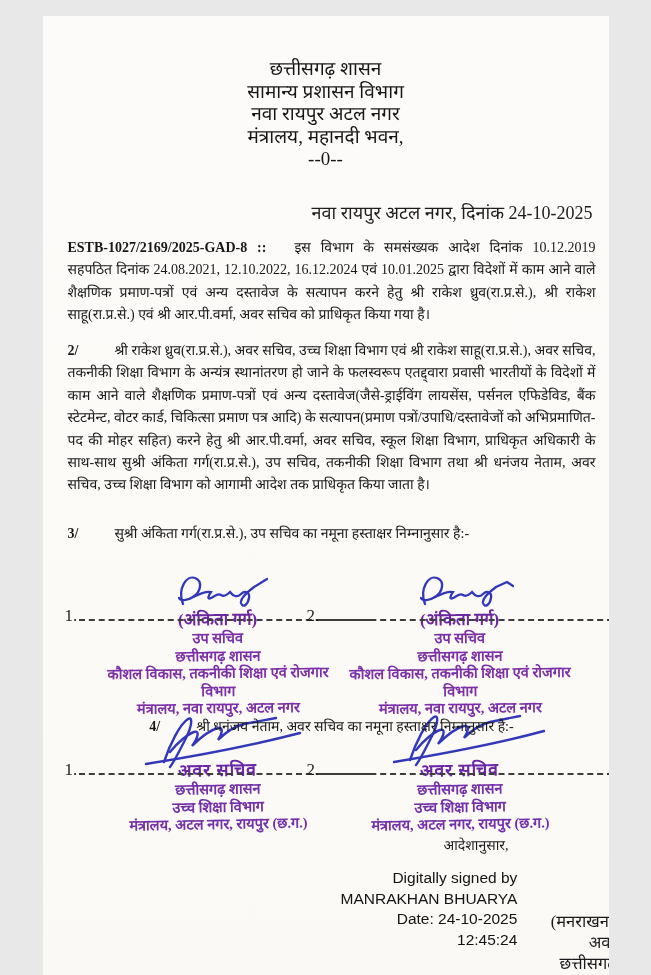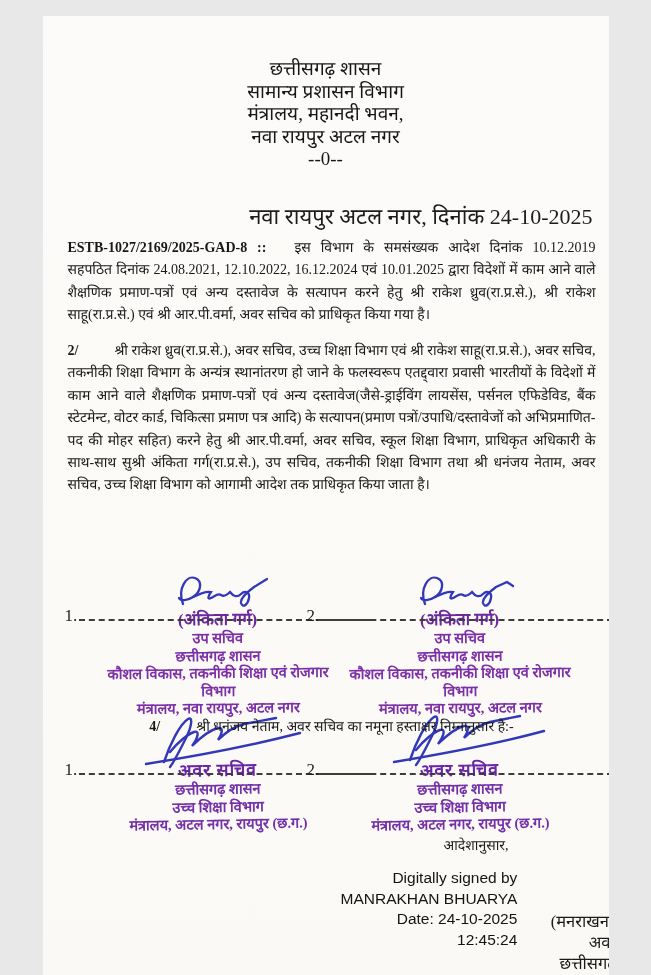--- a/index.html
+++ b/index.html
@@ -7,21 +7,21 @@
     position:relative;width:566px;height:975px;margin:16px auto;
     background:linear-gradient(180deg,#fcfbf9 0%,#fbfaf7 60%,#faf9f6 100%);
     overflow:hidden;color:#1c1c1c;
     font-family:"Liberation Serif","DejaVu Serif",serif;
   }
   
   .header{position:absolute;top:42px;left:0;width:100%;text-align:center;
           font-size:19px;line-height:22.5px;color:#161616;}
   .header .hline{white-space:nowrap;}
   
-  .dateline{position:absolute;top:184px;right:16px;font-size:22px;white-space:nowrap;}
+  .dateline{position:absolute;top:184px;right:16px;font-size:18px;white-space:nowrap;}
   
   .para{position:absolute;left:25px;right:13px;text-align:justify;
         font-size:14px;line-height:22.4px;color:#181818;}
   .p1{top:221px;}
   .p2{top:324px;}
   .p3{top:507px;left:25px;right:13px;text-align:left;}
   .p4{top:700px;z-index:6;text-align:center;}
   .pnum{font-weight:bold;}
   .tab{display:inline-block;width:28px;}
   .tab-sm{display:inline-block;width:36px;}
@@ -61,31 +61,32 @@
   .signatory div{white-space:nowrap;}
 </style>
 </head>
 <body>
 
 <div class="page">
 
   <div class="header">
     <div class="hline">छत्तीसगढ़ शासन</div>
     <div class="hline">सामान्य प्रशासन विभाग</div>
+    <div class="hline">नवा रायपुर अटल नगर</div>
     <div class="hline">मंत्रालय, महानदी भवन,</div>
-    <div class="hline">नवा रायपुर अटल नगर</div>
     <div class="hline">--0--</div>
   </div>
 
   <div class="dateline">नवा रायपुर अटल नगर, दिनांक 24-10-2025</div>
 
   <div class="para p1"><span class="pnum">ESTB-1027/2169/2025-GAD-8 ::</span><span class="tab"></span><span>इस विभाग के समसंख्यक आदेश दिनांक 10.12.2019 सहपठित दिनांक 24.08.2021, 12.10.2022, 16.12.2024 एवं 10.01.2025 द्वारा विदेशों में काम आने वाले शैक्षणिक प्रमाण-पत्रों एवं अन्य दस्तावेज के सत्यापन करने हेतु श्री राकेश ध्रुव(रा.प्र.से.), श्री राकेश साहू(रा.प्र.से.) एवं श्री आर.पी.वर्मा, अवर सचिव को प्राधिकृत किया गया है।</span></div>
 
   <div class="para p2"><span class="pnum">2/</span><span class="tab-sm"></span><span>श्री राकेश ध्रुव(रा.प्र.से.), अवर सचिव, उच्च शिक्षा विभाग एवं श्री राकेश साहू(रा.प्र.से.), अवर सचिव, तकनीकी शिक्षा विभाग के अन्यंत्र स्थानांतरण हो जाने के फलस्वरूप एतद्द्वारा प्रवासी भारतीयों के विदेशों में काम आने वाले शैक्षणिक प्रमाण-पत्रों एवं अन्य दस्तावेज(जैसे-ड्राईविंग लायसेंस, पर्सनल एफिडेविड, बैंक स्टेटमेन्ट, वोटर कार्ड, चिकित्सा प्रमाण पत्र आदि) के सत्यापन(प्रमाण पत्रों/उपाधि/दस्तावेजों को अभिप्रमाणित-पद की मोहर सहित) करने हेतु श्री आर.पी.वर्मा, अवर सचिव, स्कूल शिक्षा विभाग, प्राधिकृत अधिकारी के साथ-साथ सुश्री अंकिता गर्ग(रा.प्र.से.), उप सचिव, तकनीकी शिक्षा विभाग तथा श्री धनंजय नेताम, अवर सचिव, उच्च शिक्षा विभाग को आगामी आदेश तक प्राधिकृत किया जाता है।</span></div>
 
+  <div class="para p3"><span class="pnum">3/</span><span class="tab-sm"></span><span>सुश्री अंकिता गर्ग(रा.प्र.से.), उप सचिव का नमूना हस्ताक्षर निम्नानुसार है:-</span></div>
 
   <div class="specrow spec1">
 
     <div class="scol c1">
       <div class="sigwrap">
         <svg width="130" height="46" viewBox="0 0 130 46">
           <g fill="none" stroke="#3238b8" stroke-width="2.3" stroke-linecap="round">
             <path d="M30 34 C24 18 34 5 42 8 C50 11 48 22 40 27 C34 31 28 31 26 28"></path>
             <path d="M40 27 C48 23 54 21 58 22 C55 26 54 30 58 28 C62 26 65 23 68 25 C71 27 74 25 77 22 C80 26 84 28 88 24 C92 20 97 22 96 28 C95 34 90 39 88 33 C87 29 93 23 101 17 L114 9"></path>
           </g>

